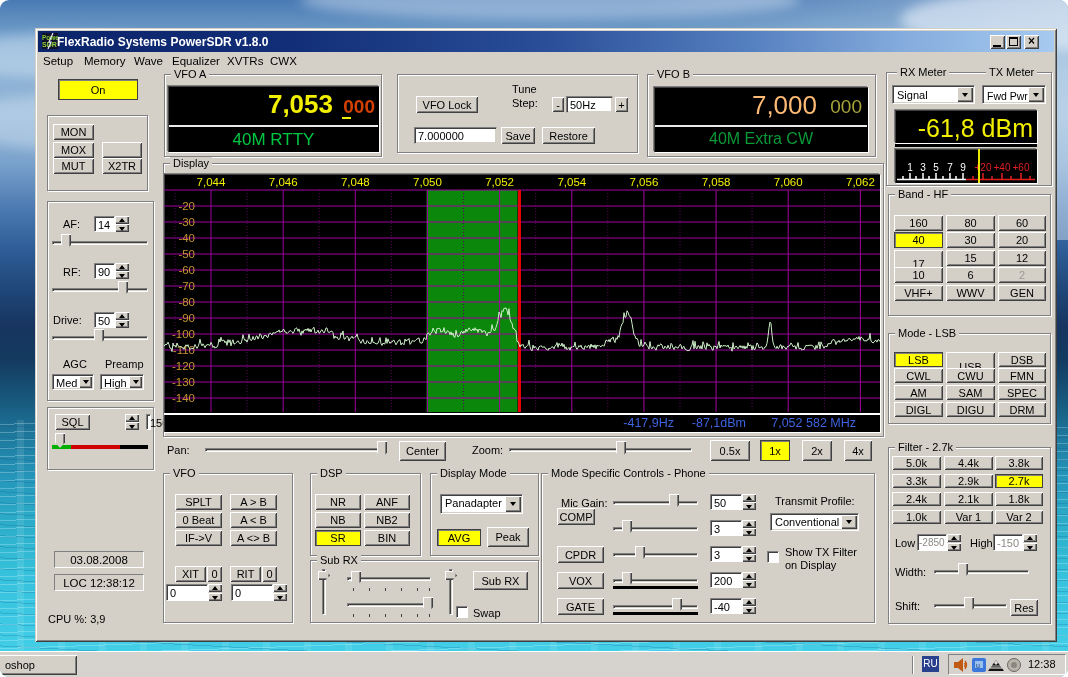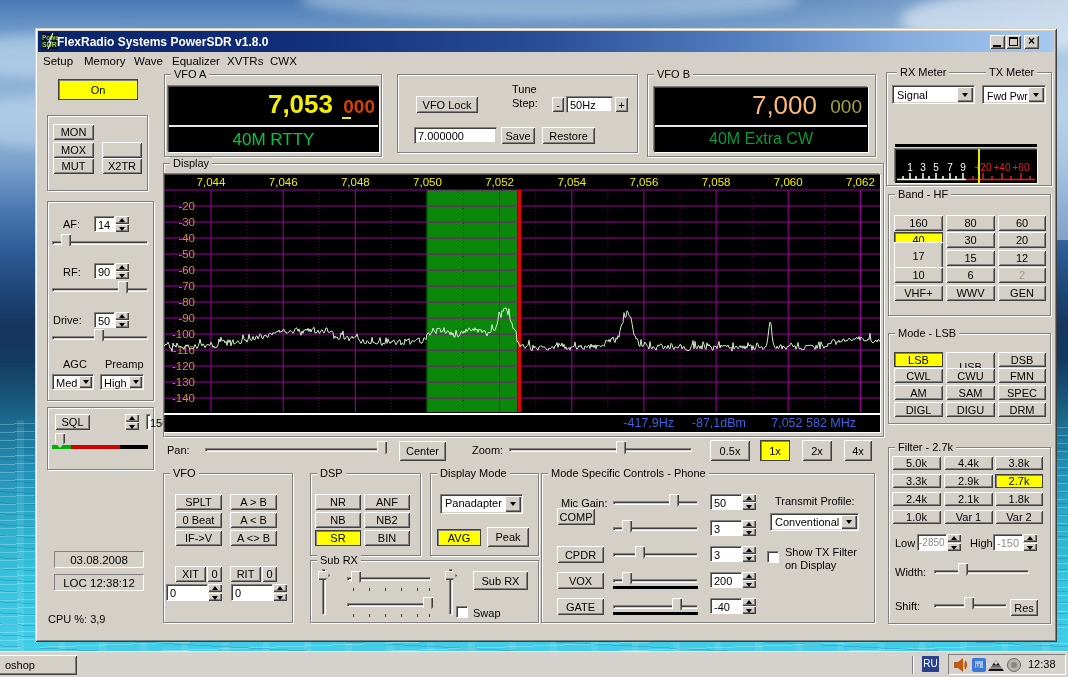--- a/index.html
+++ b/index.html
@@ -1,17 +1,17 @@
 <!DOCTYPE html>
 <html><head><meta charset="utf-8"><style>
 *{margin:0;padding:0;box-sizing:border-box;}
 html,body{width:1068px;height:677px;overflow:hidden;}
 body{font-family:"Liberation Sans",sans-serif;font-size:11px;color:#000;-webkit-font-smoothing:antialiased;}
 #desk{position:absolute;left:0;top:0;width:1068px;height:677px;overflow:hidden;
-background:linear-gradient(180deg,#4A7AB4 0%,#6E9CC8 5%,#8AB0D4 11%,#96B8D8 17%,#7AA2CC 24%,#4A78B0 31%,#2E5C96 37%,#1F4678 43%,#173560 48%,#143A60 53%,#18587C 59%,#1E7CA0 65%,#2698BC 71%,#2CACC8 77%,#36C2DC 85%,#3ECAE4 93%,#48D4EA 100%);}
+background:linear-gradient(180deg,#4A7AB4 0%,#6E9CC8 5%,#8AB0D4 11%,#96B8D8 17%,#7AA2CC 24%,#4A78B0 31%,#2E5C96 37%,#1F4678 43%,#173560 48%,#143A60 53%,#18587C 59%,#1E7CA0 65%,#2698BC 71%,#2CACC8 77%,#36C2DC 85%,#3ECAE4 93%,#48D4EA 100%);border-radius:9px;}
 #desk::before{content:'';position:absolute;left:0;top:0;width:1068px;height:240px;background:linear-gradient(90deg,rgba(255,255,255,0) 0%,rgba(255,255,255,0) 60%,rgba(220,235,248,.35) 90%,rgba(228,240,250,.45) 100%);}
 .cloud{position:absolute;border-radius:50%;filter:blur(6px);}
 #waves{position:absolute;left:0;top:420px;width:1068px;height:235px;
 background:repeating-linear-gradient(178deg,rgba(255,255,255,0) 0 4px,rgba(220,250,255,.28) 4px 5px,rgba(255,255,255,0) 5px 8px),repeating-linear-gradient(183deg,rgba(6,60,100,0) 0 6px,rgba(10,80,130,.22) 6px 7px,rgba(6,60,100,0) 7px 11px),repeating-linear-gradient(90deg,rgba(255,255,255,0) 0 17px,rgba(235,252,255,.10) 17px 24px,rgba(255,255,255,0) 24px 41px);}
 .abs{position:absolute;}
 
 #win{position:absolute;left:35px;top:28px;width:1022px;height:614px;background:#d4d0c8;
 box-shadow:inset 1px 1px 0 #d4d0c8,inset -1px -1px 0 #404040,inset 2px 2px 0 #fff,inset -2px -2px 0 #808080;}
 #tbar{position:absolute;left:3px;top:3px;width:1016px;height:21px;
 background:linear-gradient(90deg,#0a246a 0%,#122e78 25%,#2a4e98 50%,#5580c0 70%,#84abdc 85%,#a6caf0 100%);}
@@ -217,20 +217,23 @@
         <span class="db">
           <i class="arr ad" style="margin-top:-2px;"></i>
         </span>
       </div>
   <div class="dd" style="left:947px;top:57px;width:64px;height:19px;">
         <span class="t" style="top:4px;font-size:10.5px;">Fwd Pwr</span>
         <span class="db">
           <i class="arr ad" style="margin-top:-2px;"></i>
         </span>
       </div>
+  <div class="blk" style="left:860px;top:82px;width:142px;height:33px;">
+    <span class="abs" style="right:4px;top:4px;font-size:25px;color:#f2ef00;">-61,8 dBm</span>
+  </div>
   <div class="abs" style="left:860px;top:116px;width:142px;height:3px;background:#000;"></div>
   <div class="blk" style="left:860px;top:121px;width:142px;height:34px;">
     <svg width="142" height="34" viewBox="0 0 142 34">
       <g fill="#fff" font-size="10" font-family="Liberation Sans" text-anchor="middle">
         <text x="15" y="22">1</text>
             <text x="28" y="22">3</text>
             <text x="41" y="22">5</text>
             <text x="55" y="22">7</text>
             <text x="68" y="22">9</text>
       </g>
@@ -268,21 +271,21 @@
 
   <div class="g" style="left:853px;top:166px;width:163px;height:122px;">
         <span class="gt">Band - HF</span>
       </div>
   <div class="b" style="left:859px;top:187px;width:49px;height:16px;">160</div>
       <div class="b" style="left:911px;top:187px;width:49px;height:16px;">80</div>
       <div class="b" style="left:963px;top:187px;width:48px;height:16px;">60</div>
   <div class="yb" style="left:859px;top:204px;width:49px;height:16px;">40</div>
       <div class="b" style="left:911px;top:204px;width:49px;height:16px;">30</div>
       <div class="b" style="left:963px;top:204px;width:48px;height:16px;">20</div>
-  <div class="b" style="left:859px;top:214px;width:49px;height:28px;">17</div>
+  <div class="b" style="left:859px;top:222px;width:49px;height:28px;">17</div>
       <div class="b" style="left:911px;top:222px;width:49px;height:16px;">15</div>
       <div class="b" style="left:963px;top:222px;width:48px;height:16px;">12</div>
   <div class="b" style="left:859px;top:239px;width:49px;height:16px;">10</div>
       <div class="b" style="left:911px;top:239px;width:49px;height:16px;">6</div>
       <div class="b" style="left:963px;top:239px;width:48px;height:16px;color:#9c9a94;">2</div>
   <div class="b" style="left:859px;top:257px;width:49px;height:16px;">VHF+</div>
       <div class="b" style="left:911px;top:257px;width:49px;height:16px;">WWV</div>
       <div class="b" style="left:963px;top:257px;width:48px;height:16px;">GEN</div>
 
   <div class="g" style="left:853px;top:305px;width:163px;height:91px;">

